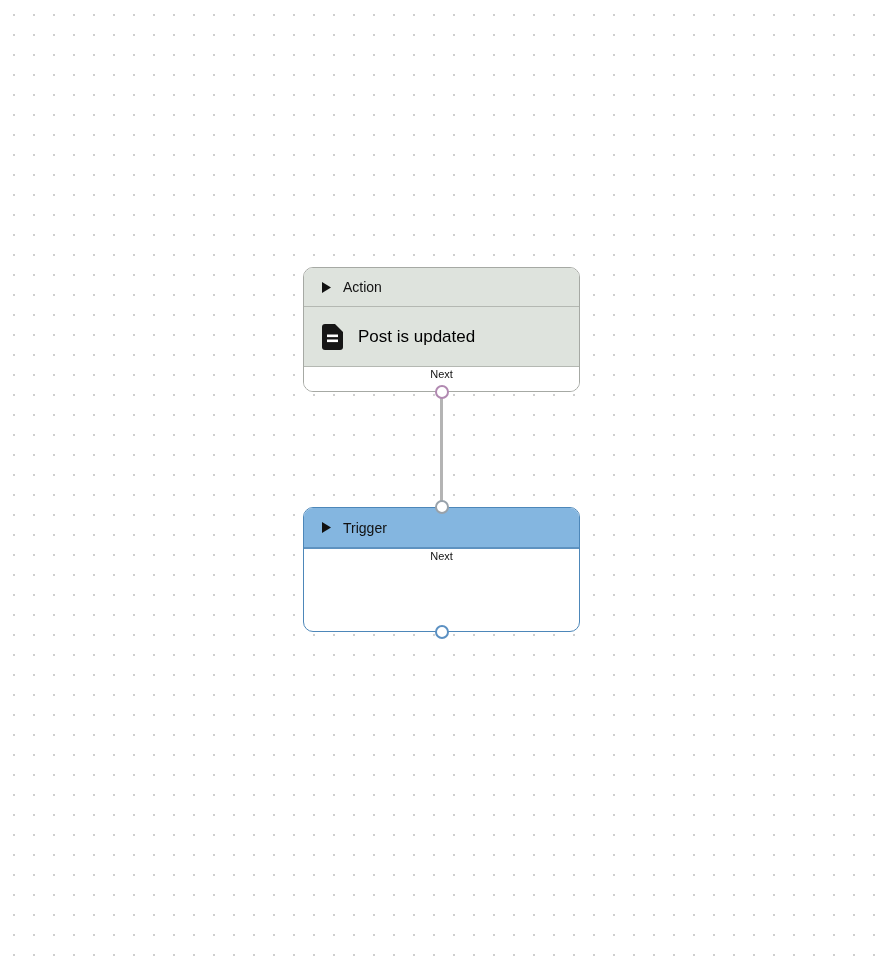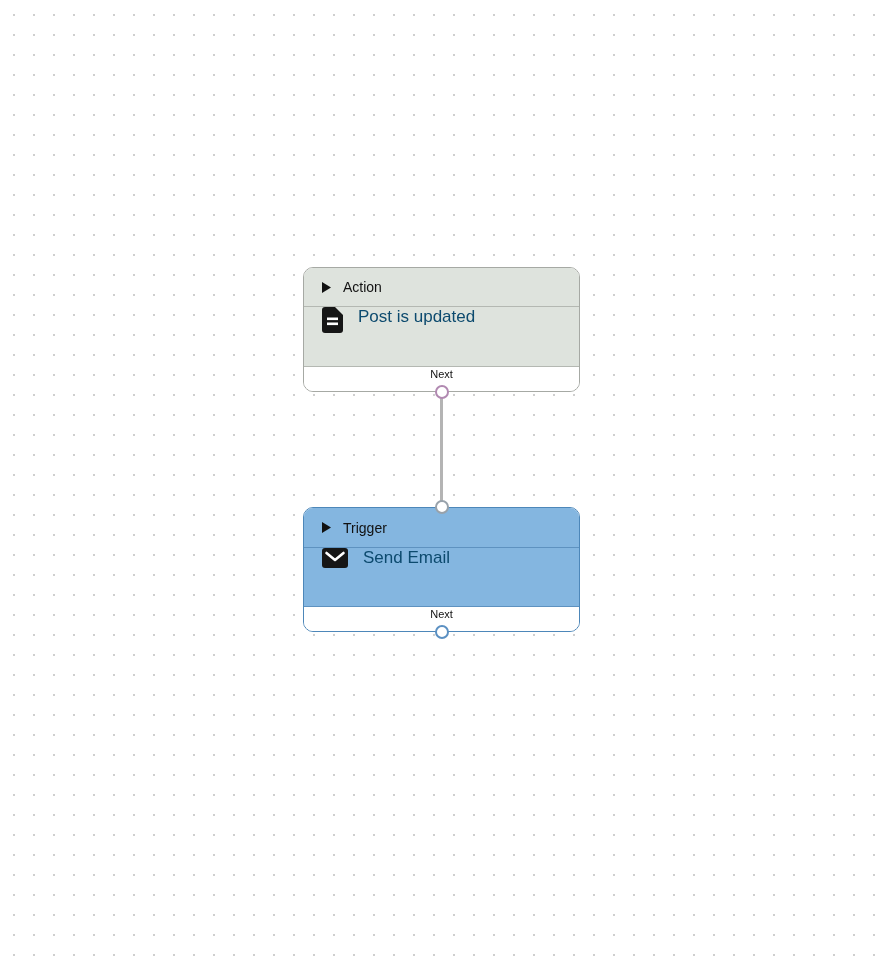--- a/index.html
+++ b/index.html
@@ -56,25 +56,25 @@
     align-items: center;
     gap: 12px;
     padding: 0 18px;
     font-size: 14px;
     color: #111111;
   }
   .node-body {
     flex: 1 1 auto;
     background: var(--fill);
     display: flex;
-    align-items: flex-start;
+    align-items: center;
     gap: 15px;
     padding: 0 18px;
     font-size: 17px;
-    color: #0c4a6e;
+    color: #000000;
   }
   .node-footer {
     height: 25px;
     flex: 0 0 auto;
     background: #ffffff;
     border-top: 1px solid var(--separator);
     display: flex;
     align-items: flex-start;
     justify-content: center;
     padding-top: 1px;
@@ -141,29 +141,20 @@
 
   <div class="node node-action" style="--fill: #84b6e0; --border: #4d87b9; --separator: #5e92c0;">
     <div class="node-header" style="height:40px;">
       <span class="icon-box play-icon">
         <svg width="9" height="11" viewBox="0 0 9 11">
             <path d="M0 0 L9 5.5 L0 11 Z" fill="#111111"></path>
           </svg>
       </span>
       <span>Trigger</span>
     </div>
-    <div class="node-body">
-      <span class="icon-box">
-        <svg width="26" height="20" viewBox="0 0 26 20">
-          <rect x="0" y="0" width="26" height="20" rx="3" fill="#161616"></rect>
-          <polyline points="4.5,5 13,12 21.5,5" fill="none" stroke="#ffffff" stroke-width="2.6" stroke-linecap="round" stroke-linejoin="round"></polyline>
-        </svg>
-      </span>
-      <span>Send Email</span>
-    </div>
     <div class="node-footer">
       <span>Next</span>
     </div>
   </div>
 
   <div class="port-layer" style="top: 507px;">
     <div class="port-abs" style="border-color: var(--pc); --pc: #98a2ab;"></div>
   </div>
 
   <div class="port-layer" style="top: 632px;">

